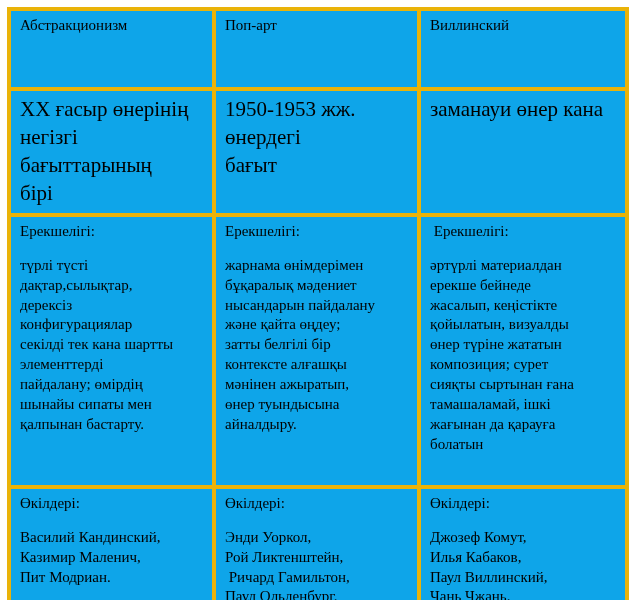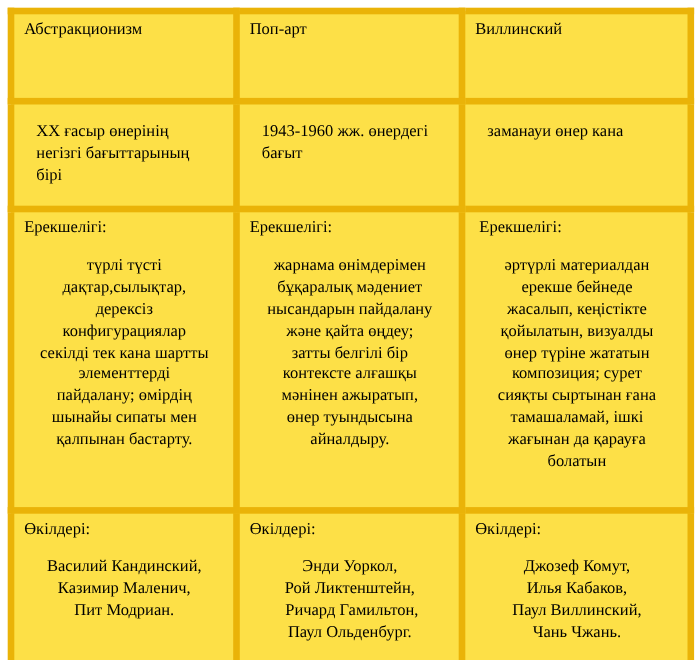--- a/index.html
+++ b/index.html
@@ -26,48 +26,47 @@
   table.comparison-table {
     width: 618px;
     border-collapse: collapse;
     table-layout: fixed;
     background: #ffffff;
   }
   table.comparison-table col.col-1 { width: 205px; }
   table.comparison-table col.col-2 { width: 205px; }
   table.comparison-table col.col-3 { width: 208px; }
   table.comparison-table td {
-    border: 6px solid #eab308;
+    border: 4px solid #eab308;
     vertical-align: top;
     padding: 5px 8px 5px 9px;
     font-size: 15px;
     line-height: 1.33;
-    background: #fde047;
+    background: #0ea5e9;
   }
   .row-title td { height: 66px; }
   .row-definition td { height: 63px; }
   .row-feature td { height: 258px; margin-top: 44px; }
   .row-reps td { height: 165px; }
 
   .cell-heading {
     margin: 0 0 0 0;
     font-size: 15px;
     line-height: 1.33;
     white-space: pre-wrap;
   }
   .cell-body {
     margin: 14px 0 0 0;
     font-size: 15px;
     line-height: 1.33;
     white-space: pre-wrap;
-    text-align: center;
   }
   .cell-text {
-    margin: 11px;
-    font-size: 15px;
+    margin: 0;
+    font-size: 21px;
     line-height: 1.33;
     white-space: pre-wrap;
   }
 </style>
 </head>
 <body>
 
 <div class="page">
   <table class="comparison-table">
     <colgroup>
@@ -88,21 +87,21 @@
         </td>
       </tr>
 
       <tr class="row-definition">
         <td>
           <p class="cell-text">XX ғасыр өнерінің
 негізгі бағыттарының
 бірі</p>
         </td>
         <td>
-          <p class="cell-text">1943-1960 жж. өнердегі
+          <p class="cell-text">1950-1953 жж. өнердегі
 бағыт</p>
         </td>
         <td>
           <p class="cell-text">заманауи өнер кана</p>
         </td>
       </tr>
 
       <tr class="row-feature">
         <td>
           <p class="cell-heading">Ерекшелігі:</p>

